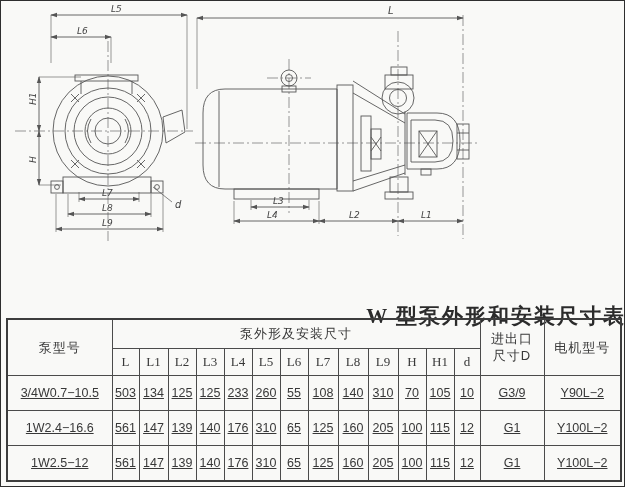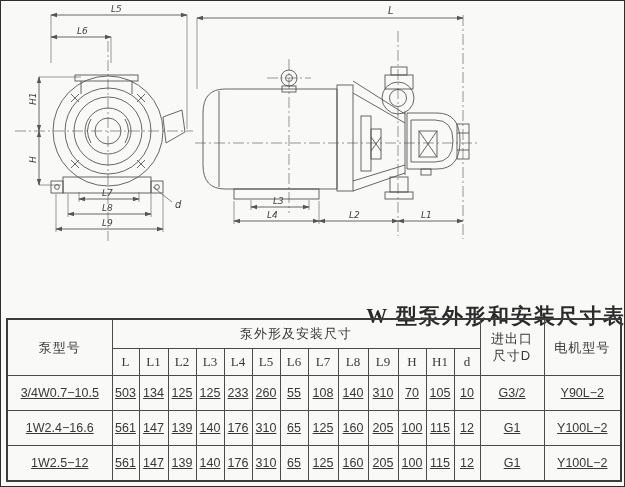--- a/index.html
+++ b/index.html
@@ -270,21 +270,21 @@
         <td>125</td>
         <td>233</td>
         <td>260</td>
         <td>55</td>
         <td>108</td>
         <td>140</td>
         <td>310</td>
         <td>70</td>
         <td>105</td>
         <td>10</td>
-        <td>G3/2</td>
+        <td>G3/9</td>
         <td>Y90L−2</td>
       </tr>
       <tr>
         <td>1W2.4−16.6</td>
         <td>561</td>
         <td>147</td>
         <td>139</td>
         <td>140</td>
         <td>176</td>
         <td>310</td>

